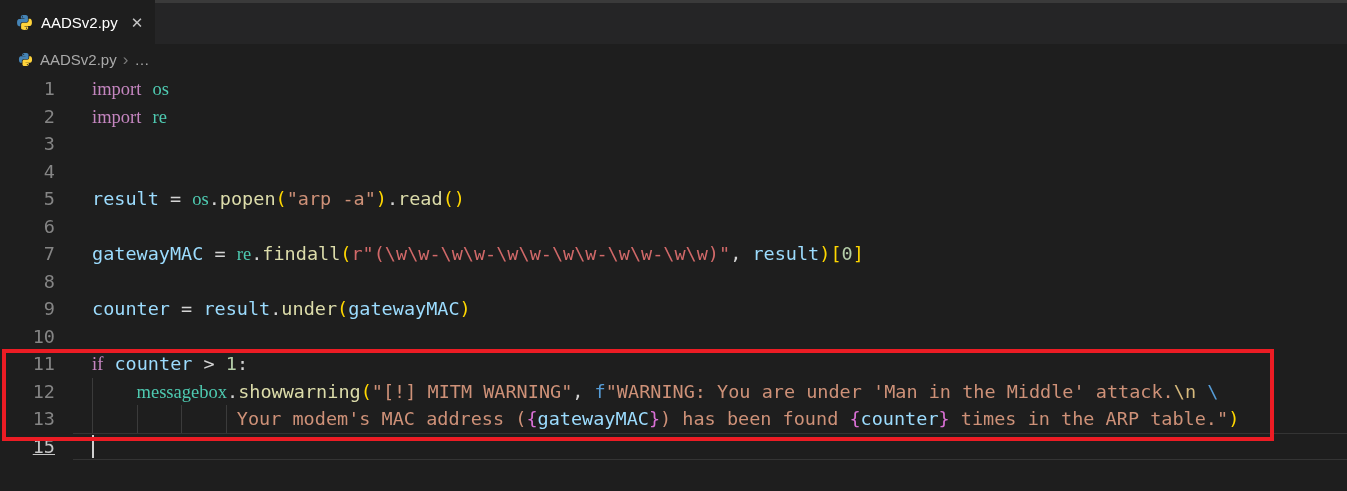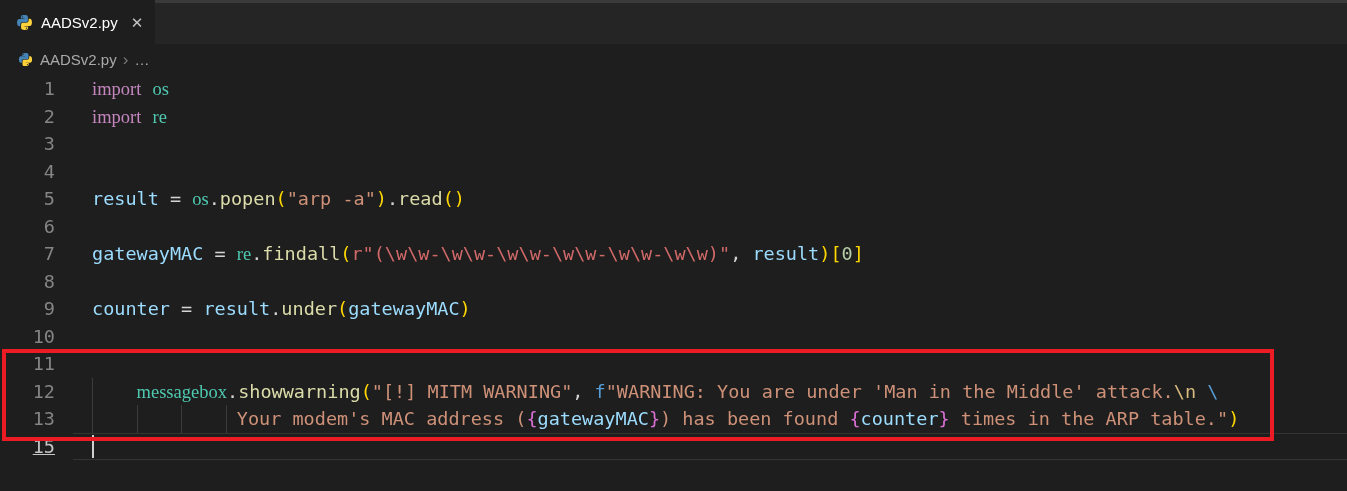--- a/index.html
+++ b/index.html
@@ -88,20 +88,20 @@
       <div class="code-line"><span class="gutter">1</span><span class="code"><span class="tk-kw">import</span><span class="tk-pl"> </span><span class="tk-mod">os</span></span></div>
       <div class="code-line"><span class="gutter">2</span><span class="code"><span class="tk-kw">import</span><span class="tk-pl"> </span><span class="tk-mod">re</span></span></div>
       <div class="code-line"><span class="gutter">3</span></div>
       <div class="code-line"><span class="gutter">4</span><span class="code"></span></div>
       <div class="code-line"><span class="gutter">5</span><span class="code"><span class="tk-var">result</span><span class="tk-pl"> = </span><span class="tk-mod">os</span><span class="tk-pl">.</span><span class="tk-fn">popen</span><span class="tk-b1">(</span><span class="tk-str">"arp -a"</span><span class="tk-b1">)</span><span class="tk-pl">.</span><span class="tk-fn">read</span><span class="tk-b1">()</span></span></div>
       <div class="code-line"><span class="gutter">6</span><span class="code"></span></div>
       <div class="code-line"><span class="gutter">7</span><span class="code"><span class="tk-var">gatewayMAC</span><span class="tk-pl"> = </span><span class="tk-mod">re</span><span class="tk-pl">.</span><span class="tk-fn">findall</span><span class="tk-b1">(</span><span class="tk-rgx">r"(\w\w-\w\w-\w\w-\w\w-\w\w-\w\w)"</span><span class="tk-pl">, </span><span class="tk-var">result</span><span class="tk-b1">)</span><span class="tk-b1">[</span><span class="tk-num">0</span><span class="tk-b1">]</span></span></div>
       <div class="code-line"><span class="gutter">8</span><span class="code"></span></div>
       <div class="code-line"><span class="gutter">9</span><span class="code"><span class="tk-var">counter</span><span class="tk-pl"> = </span><span class="tk-var">result</span><span class="tk-pl">.</span><span class="tk-fn">under</span><span class="tk-b1">(</span><span class="tk-var">gatewayMAC</span><span class="tk-b1">)</span></span></div>
       <div class="code-line"><span class="gutter">10</span><span class="code"></span></div>
-      <div class="code-line"><span class="gutter">11</span></div>
+      <div class="code-line"><span class="gutter">11</span><span class="code"><span class="tk-kw">if</span><span class="tk-pl"> </span><span class="tk-var">counter</span><span class="tk-pl"> &gt; </span><span class="tk-num">1</span><span class="tk-pl">:</span></span></div>
       <div class="code-line"><span class="gutter">12</span><span class="code"><i class="guide" style="left: 0ch;"></i><span class="tk-pl">    </span><span class="tk-mod">messagebox</span><span class="tk-pl">.</span><span class="tk-fn">showwarning</span><span class="tk-b1">(</span><span class="tk-str">"[!] MITM WARNING"</span><span class="tk-pl">, </span><span class="tk-fpre">f</span><span class="tk-str">"WARNING: You are under 'Man in the Middle' attack.</span><span class="tk-esc">\n</span><span class="tk-str"> </span><span class="tk-cont">\</span></span></div>
       <div class="code-line"><span class="gutter">13</span><span class="code"><i class="guide" style="left: 0ch;"></i><i class="guide" style="left: 4ch;"></i><i class="guide" style="left: 8ch;"></i><i class="guide" style="left: 12ch;"></i><span class="tk-str">             Your modem's MAC address (</span><span class="tk-b2">{</span><span class="tk-var">gatewayMAC</span><span class="tk-b2">}</span><span class="tk-str">) has been found </span><span class="tk-b2">{</span><span class="tk-var">counter</span><span class="tk-b2">}</span><span class="tk-str"> times in the ARP table."</span><span class="tk-b1">)</span></span></div>
       <div class="code-line active"><span class="gutter">15</span><span class="code"><i class="cursor"></i></span></div>
     </div>
 
   <div class="annotation-rect"></div>
 </div>
 
 </body></html>

